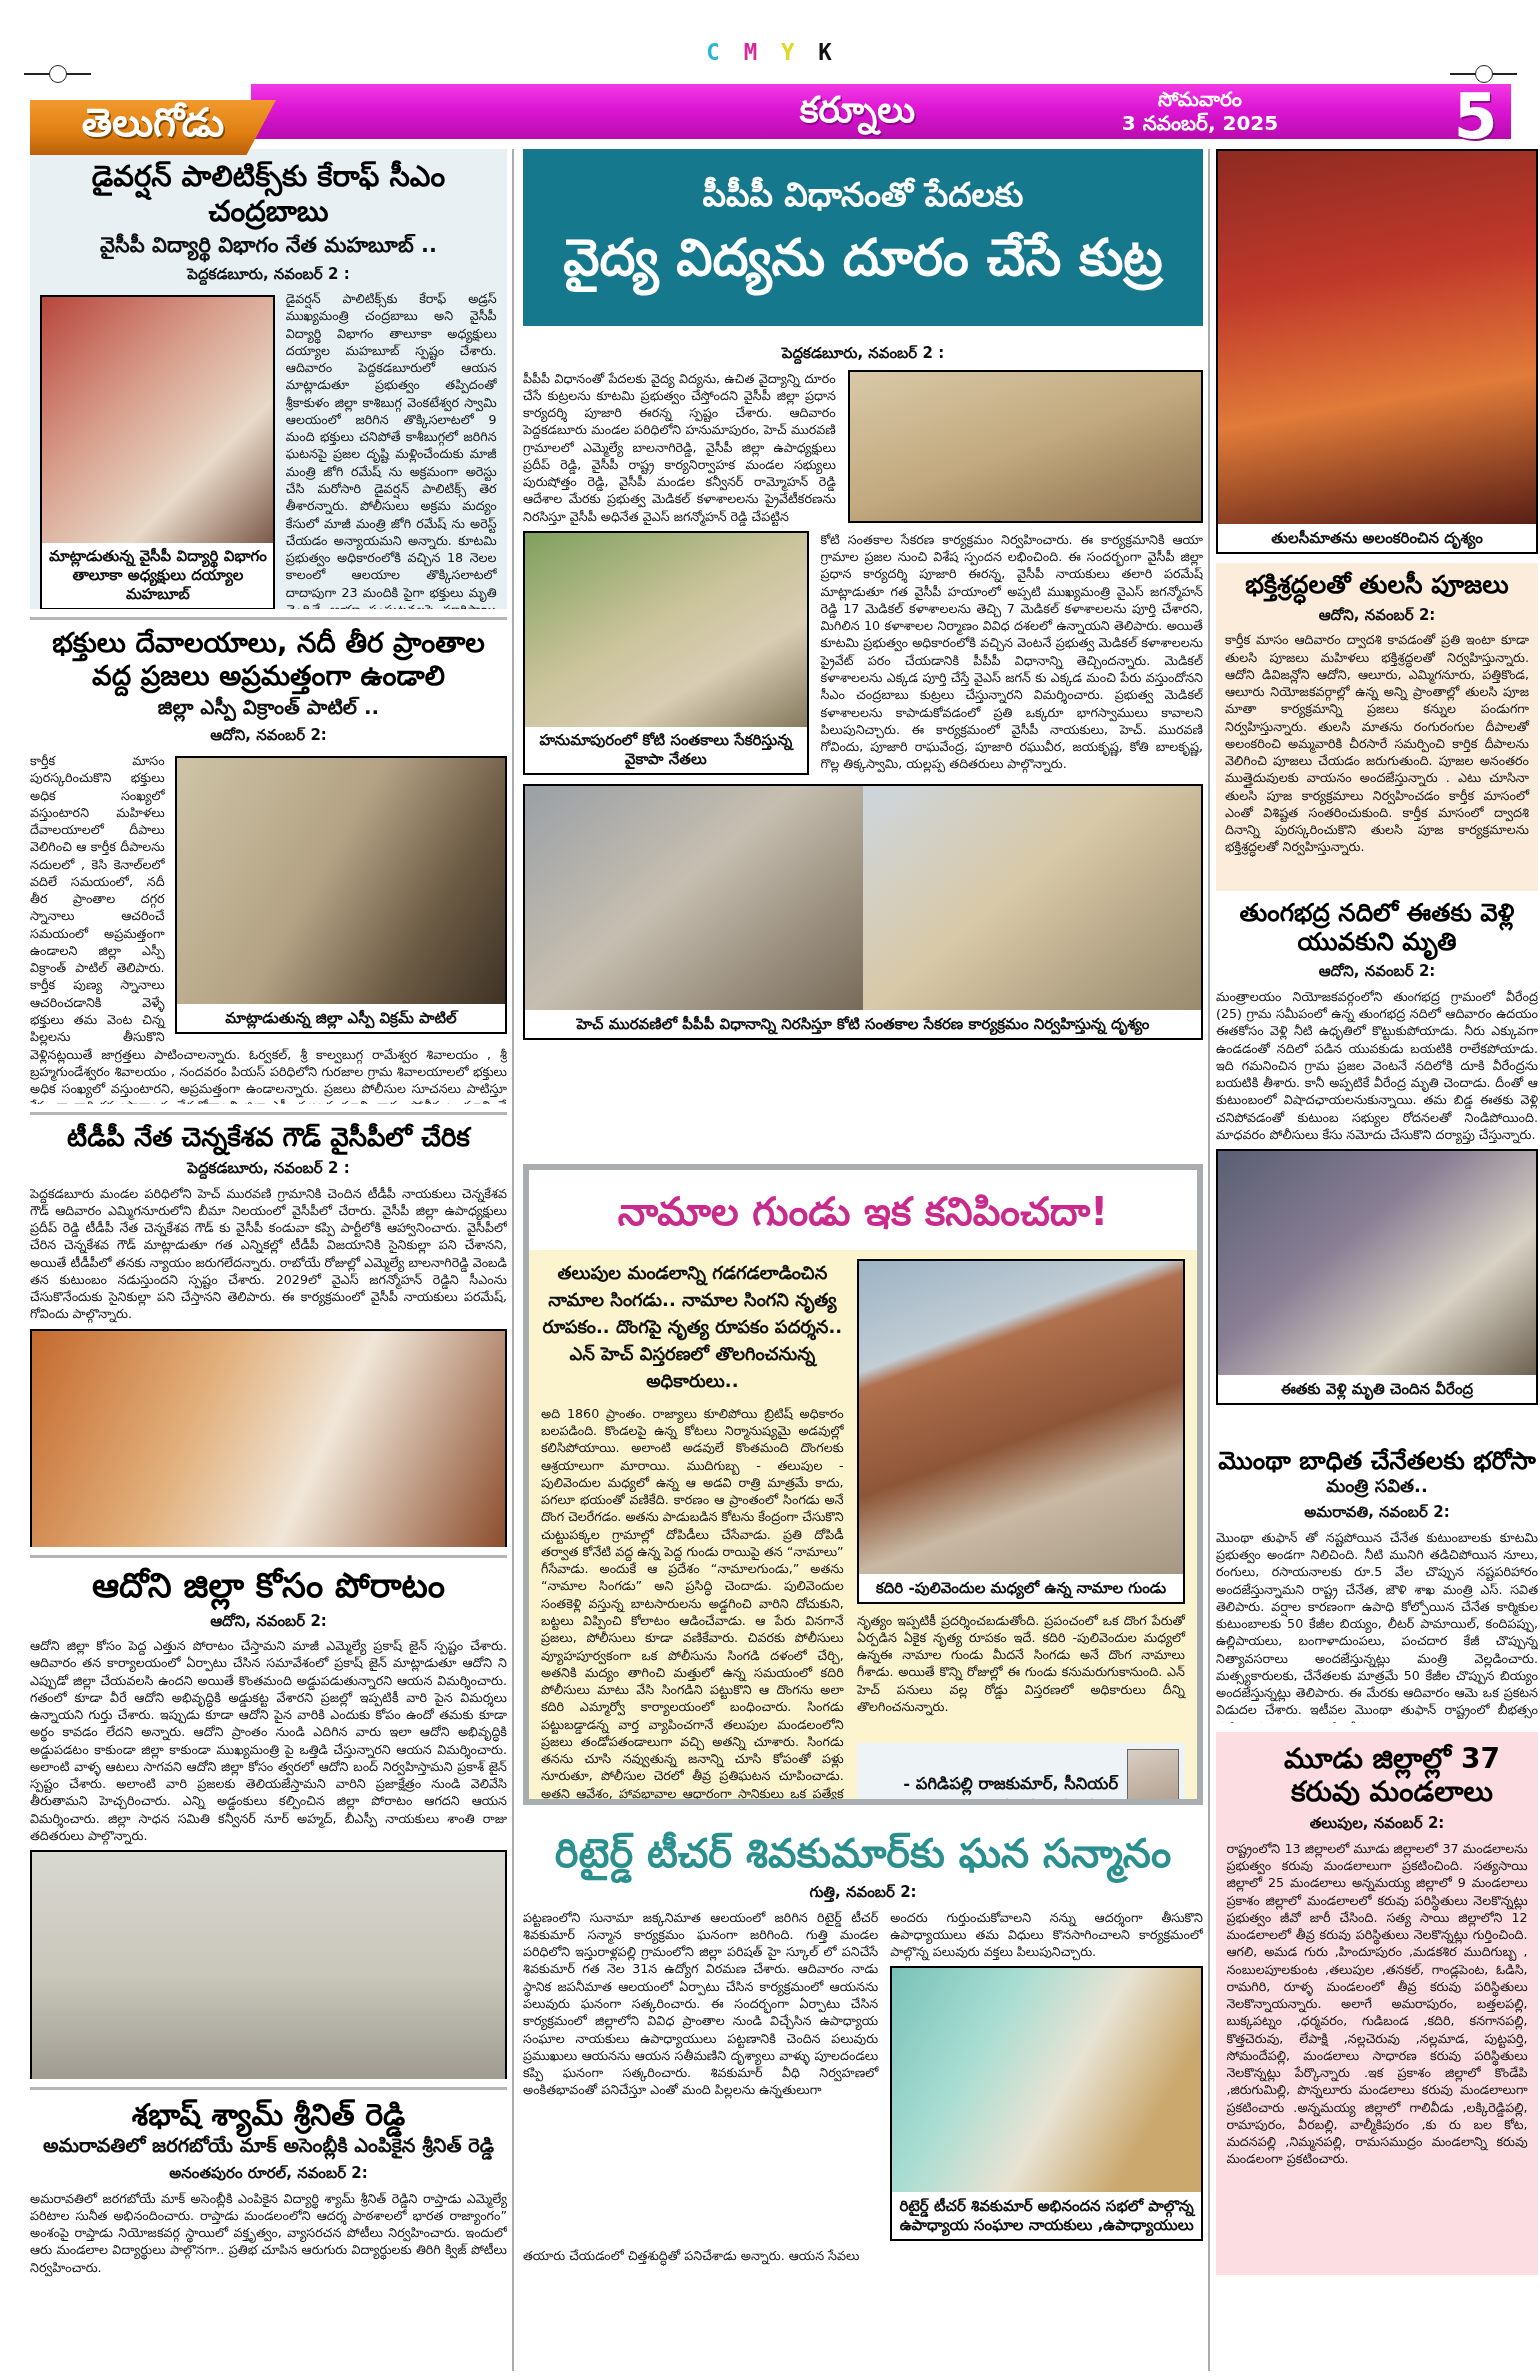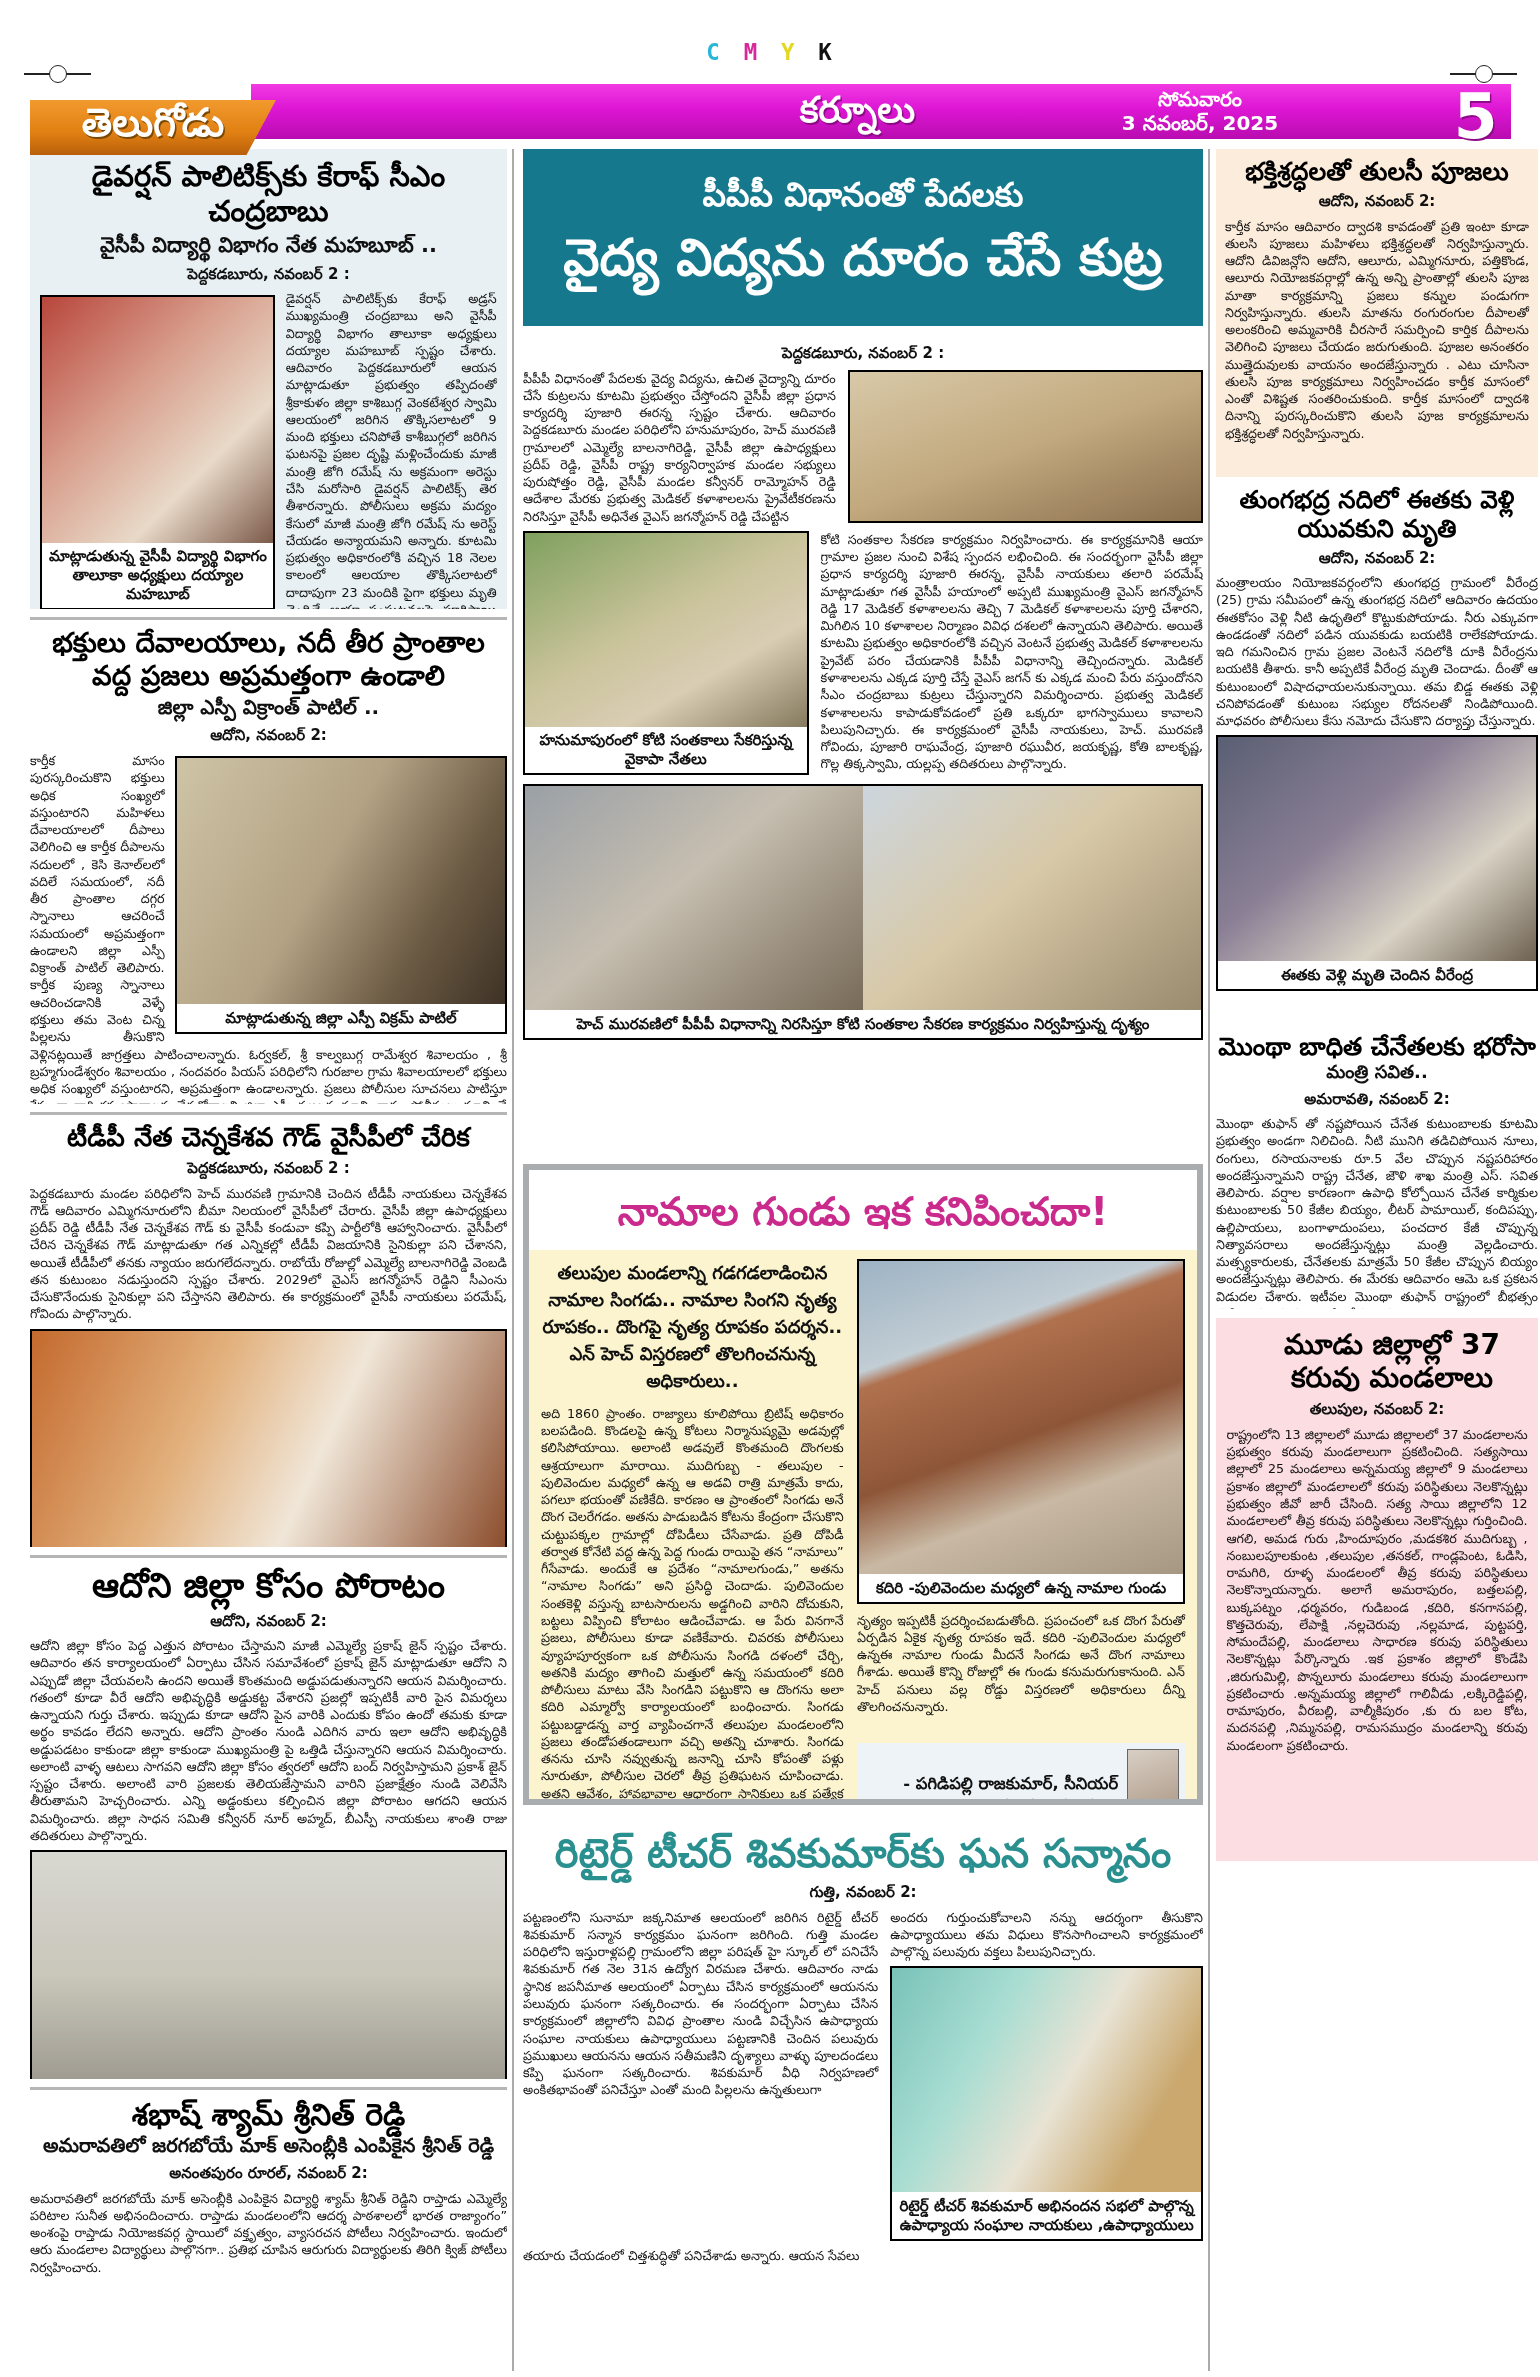--- a/index.html
+++ b/index.html
@@ -278,20 +278,24 @@
             <div class="caption">రిటైర్డ్ టీచర్ శివకుమార్ అభినందన సభలో పాల్గొన్న ఉపాధ్యాయ సంఘాల నాయకులు ,ఉపాధ్యాయులు</div>
           </div>
         </div>
       </div>
       <div class="body mt8">తయారు చేయడంలో చిత్తశుద్ధితో పనిచేశాడు అన్నారు. ఆయన సేవలు</div>
     </div>
   </div>
 
   <div class="col colR">
 
+    <div class="photobox tulasi">
+      <div class="ph ph-tulasi"></div>
+      <div class="caption">తులసీమాతను అలంకరించిన దృశ్యం</div>
+    </div>
 
     <div class="a-r1">
       <div class="headline">భక్తిశ్రద్ధలతో తులసీ పూజలు</div>
       <div class="dateline">ఆదోని, నవంబర్ 2:</div>
       <div class="body">కార్తీక మాసం ఆదివారం ద్వాదశి కావడంతో ప్రతి ఇంటా కూడా తులసి పూజలు మహిళలు భక్తిశ్రద్ధలతో నిర్వహిస్తున్నారు. ఆదోని డివిజన్లోని ఆదోని, ఆలూరు, ఎమ్మిగనూరు, పత్తికొండ, ఆలూరు నియోజకవర్గాల్లో ఉన్న అన్ని ప్రాంతాల్లో తులసి పూజ మాతా కార్యక్రమాన్ని ప్రజలు కన్నుల పండుగగా నిర్వహిస్తున్నారు. తులసి మాతను రంగురంగుల దీపాలతో అలంకరించి అమ్మవారికి చీరసారే సమర్పించి కార్తిక దీపాలను వెలిగించి పూజలు చేయడం జరుగుతుంది. పూజల అనంతరం ముత్తైదువులకు వాయనం అందజేస్తున్నారు . ఎటు చూసినా తులసి పూజ కార్యక్రమాలు నిర్వహించడం కార్తీక మాసంలో ఎంతో విశిష్టత సంతరించుకుంది. కార్తీక మాసంలో ద్వాదశి దినాన్ని పురస్కరించుకొని తులసి పూజ కార్యక్రమాలను భక్తిశ్రద్ధలతో నిర్వహిస్తున్నారు.</div>
     </div>
 
     <div class="a-r2">
       <div class="headline">తుంగభద్ర నదిలో ఈతకు వెళ్లి యువకుని మృతి</div>
       <div class="dateline">ఆదోని, నవంబర్ 2:</div>

